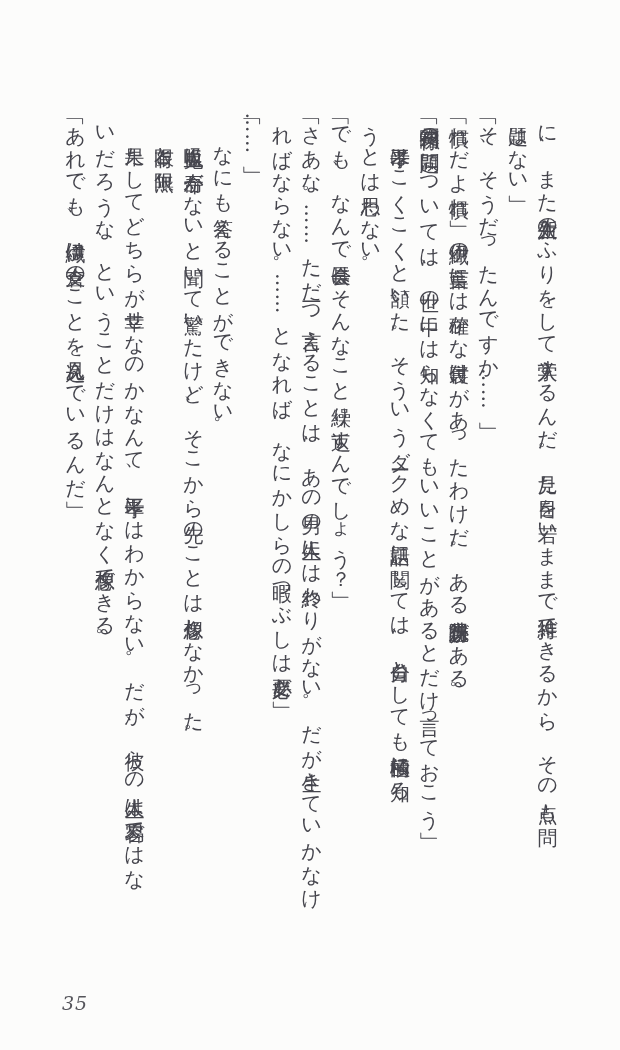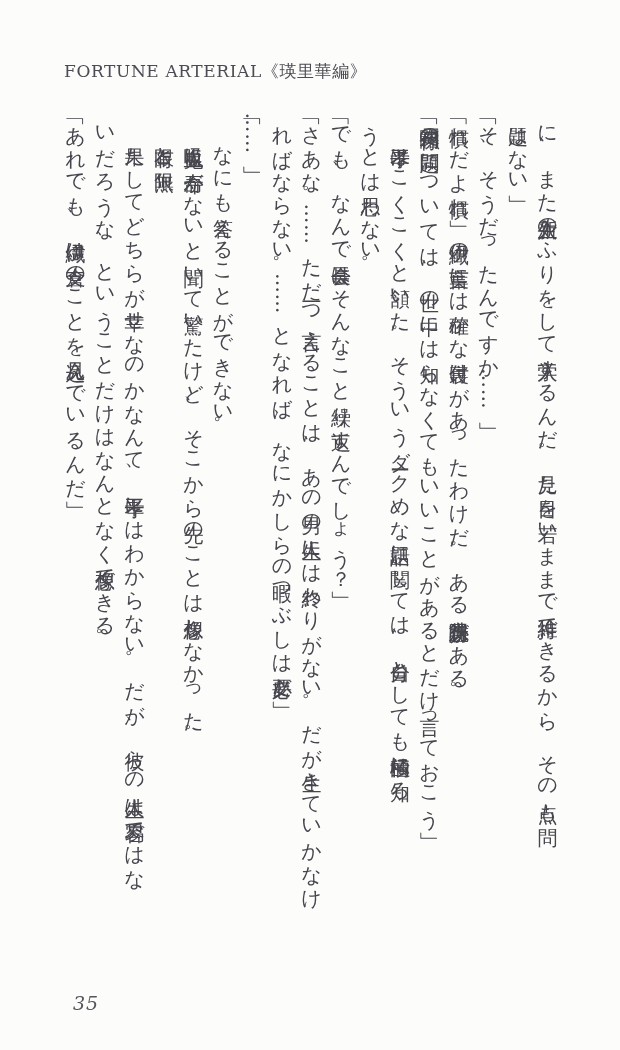--- a/index.html
+++ b/index.html
@@ -46,29 +46,27 @@
     line-height: 29.5px;
   }
   .page-number {
     position: absolute;
     left: 62px;
     top: 992px;
     font-size: 19px;
     font-style: italic;
     color: #54545a;
     letter-spacing: 1px;
-    margin-left: 11px;
   }
 </style>
 </head>
 <body>
 
 <div class="page">
 
-  <div class="book-header">FORTUNE ARTERIAL《瑛里華編》</div>
 
   <div class="text-block">
     <div class="tcol">に、また新入生のふりをして入学するんだ。見た目を若いままで維持できるから、その点も問</div>
     <div class="tcol">題はない」</div>
     <div class="tcol">「そ、そうだったんですか……」</div>
     <div class="tcol">「慣れだよ慣れ」。伊織の言葉には確かな裏付けがあったわけだ。ある意味説得力がある。</div>
     <div class="tcol">「戸籍関係の問題については、世の中には知らなくてもいいことがあるとだけ言っておこう」</div>
     <div class="tcol">　孝平はこくこくと頷いた。そういうダークめな話題に関しては、自分としても積極的に知ろ</div>
     <div class="tcol">うとは思わない。</div>
     <div class="tcol">「でも、なんで会長はそんなこと繰り返すんでしょう？」</div>

